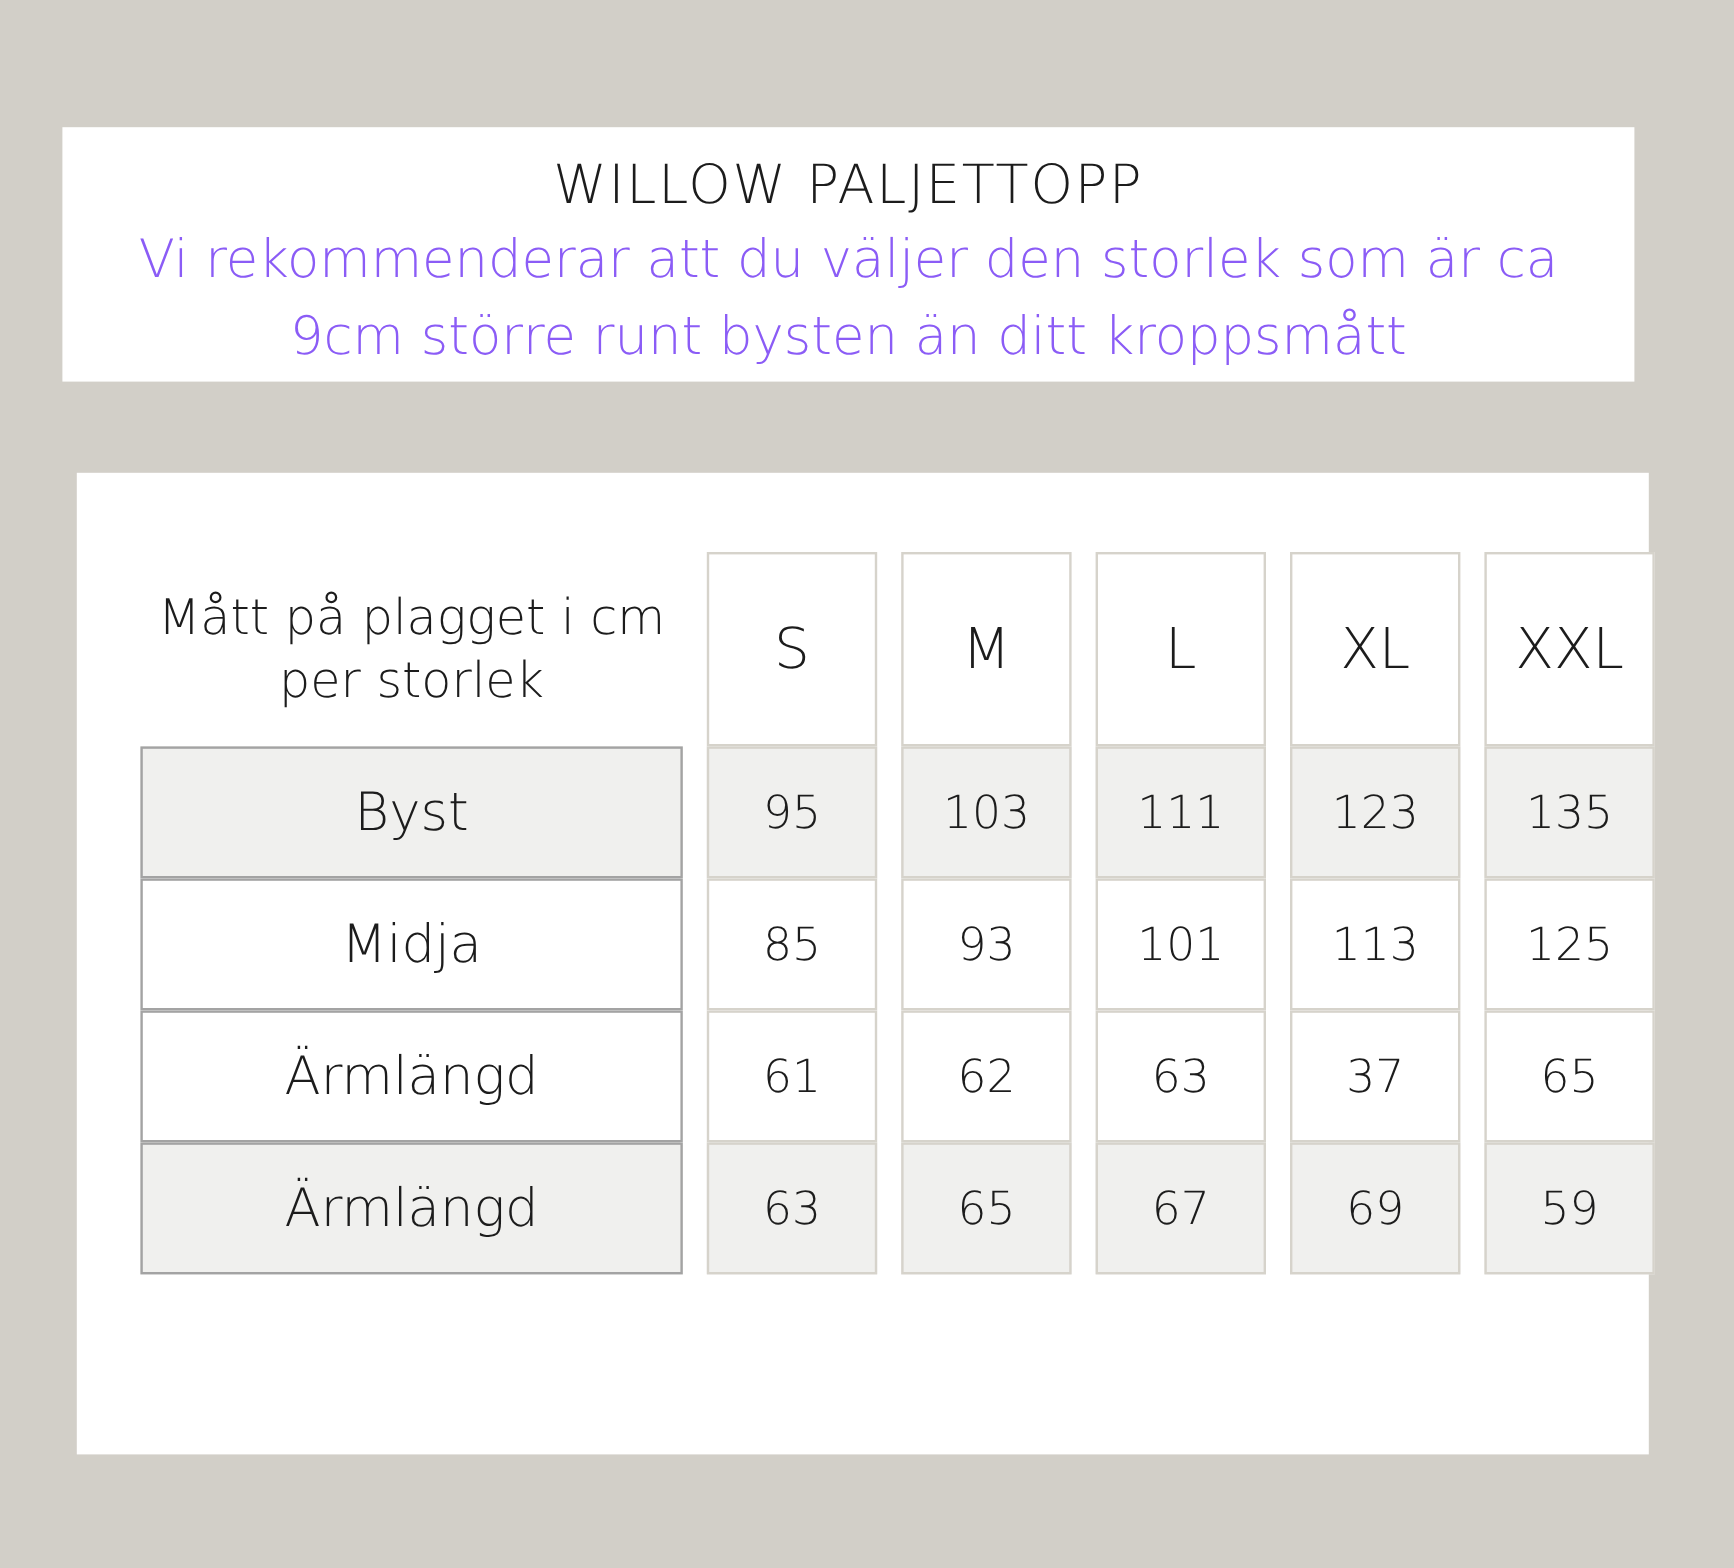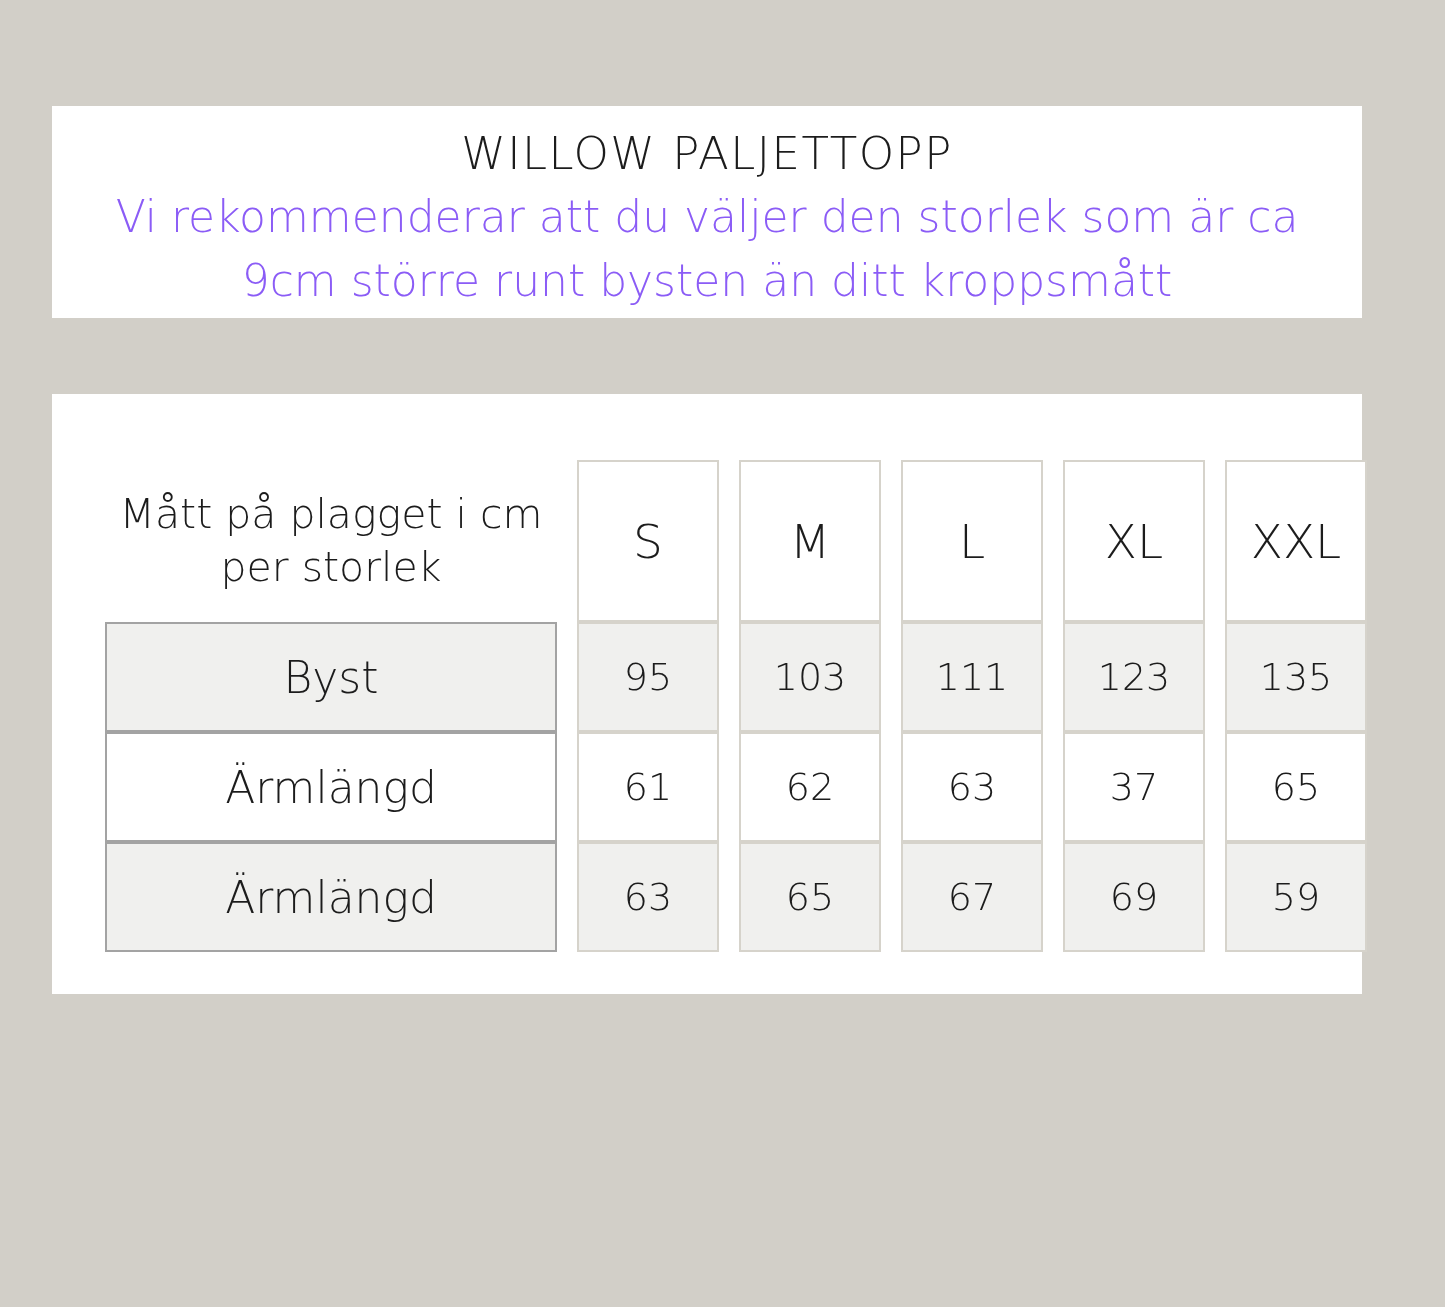--- a/index.html
+++ b/index.html
@@ -51,24 +51,24 @@
     font-weight: 300;
     color: #8b5cf6;
     line-height: 1.45;
     text-align: center;
     max-width: 1240px;
   }
 
   
   .table-panel {
     position: absolute;
-    left: 52px;
+    left: 64px;
     top: 394px;
     width: 1310px;
-    height: 600px;
+    height: 818px;
     background: #ffffff;
     box-sizing: border-box;
   }
 
   .size-table {
     position: absolute;
     left: 33px;
     top: 66px;
     width: 1256px;
     border-collapse: separate;
@@ -161,20 +161,28 @@
       <tbody>
         <tr class="shaded">
           <td class="row-label">Byst</td>
           <td class="row-value">95</td>
           <td class="row-value">103</td>
           <td class="row-value">111</td>
           <td class="row-value">123</td>
           <td class="row-value">135</td>
         </tr>
         <tr class="plain">
+          <td class="row-label">Midja</td>
+          <td class="row-value">85</td>
+          <td class="row-value">93</td>
+          <td class="row-value">101</td>
+          <td class="row-value">113</td>
+          <td class="row-value">125</td>
+        </tr>
+        <tr class="plain">
           <td class="row-label">Ärmlängd</td>
           <td class="row-value">61</td>
           <td class="row-value">62</td>
           <td class="row-value">63</td>
           <td class="row-value">37</td>
           <td class="row-value">65</td>
         </tr>
         <tr class="shaded">
           <td class="row-label">Ärmlängd</td>
           <td class="row-value">63</td>

